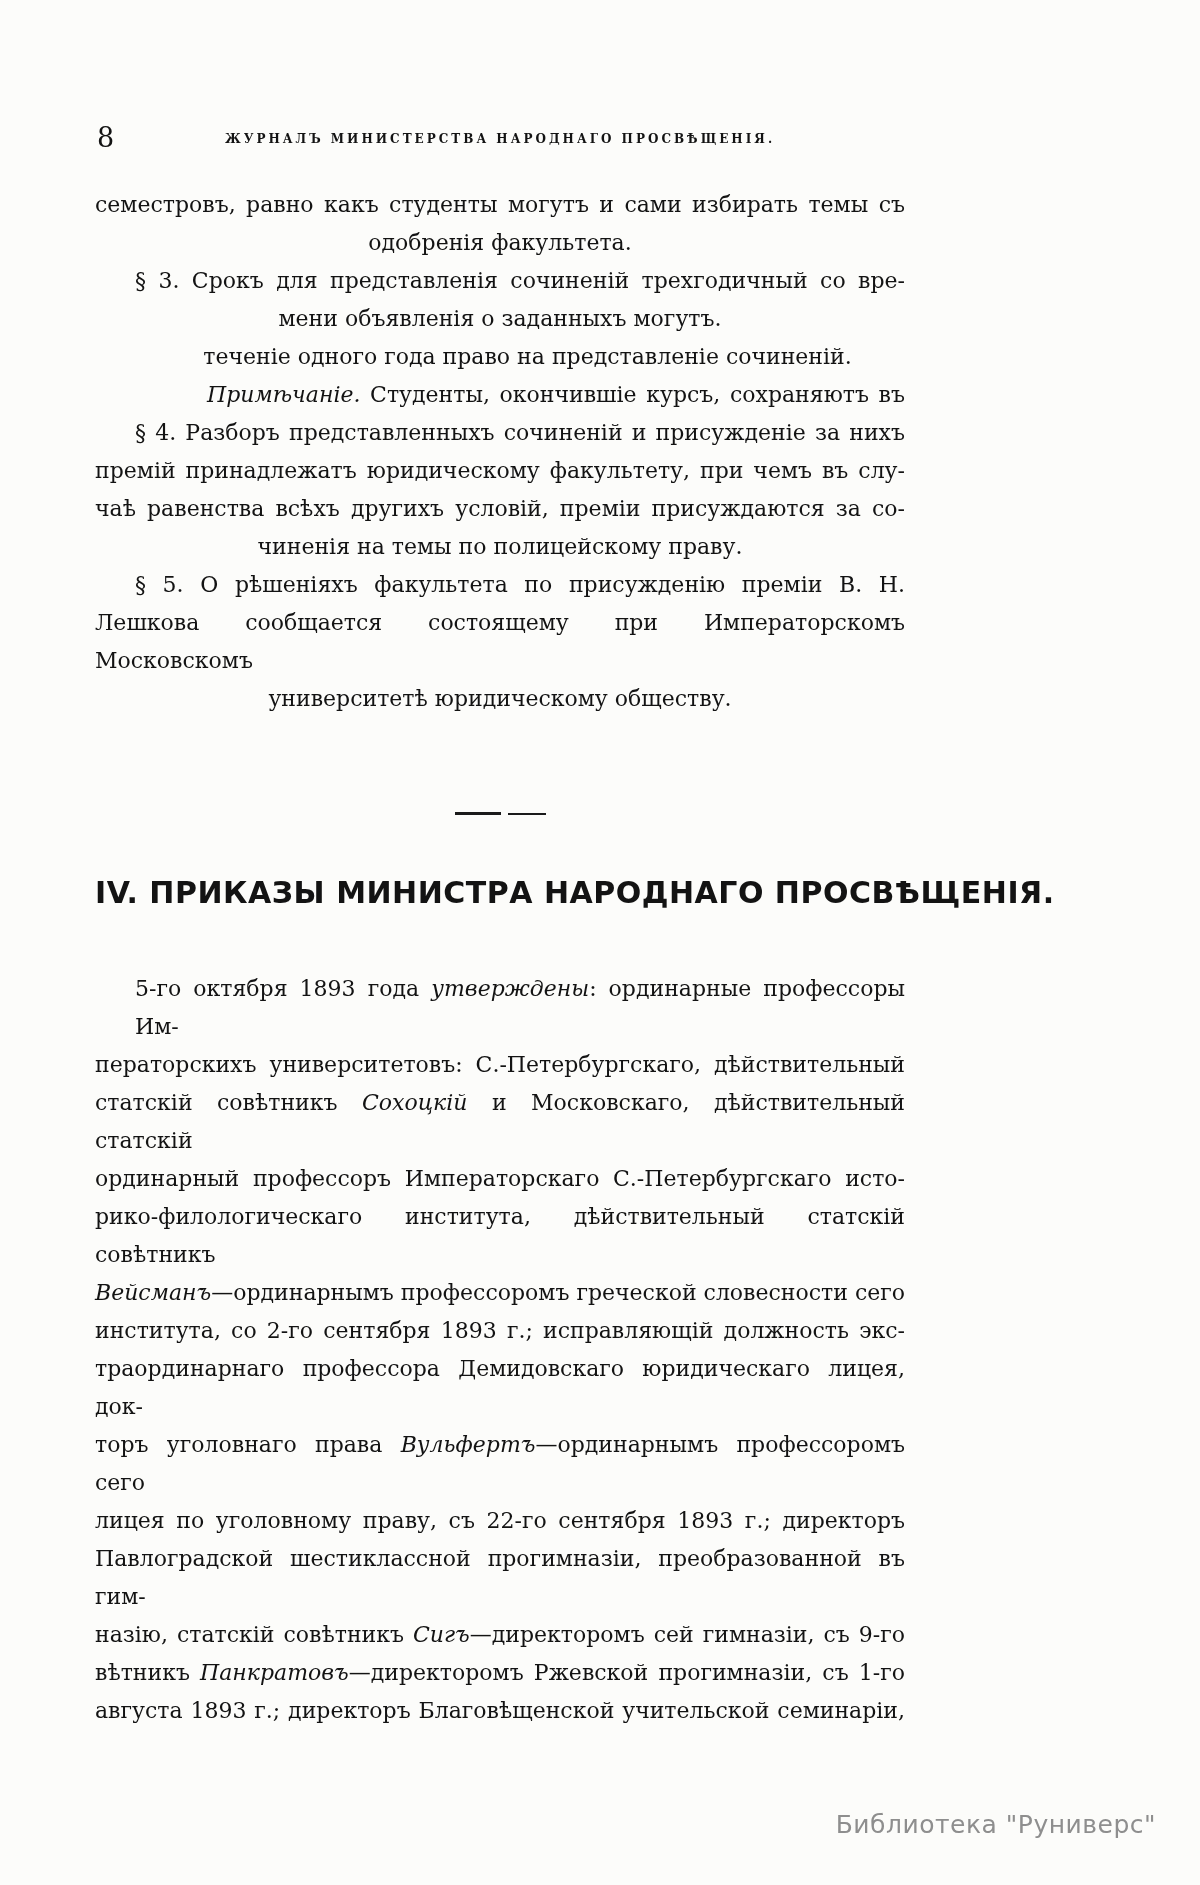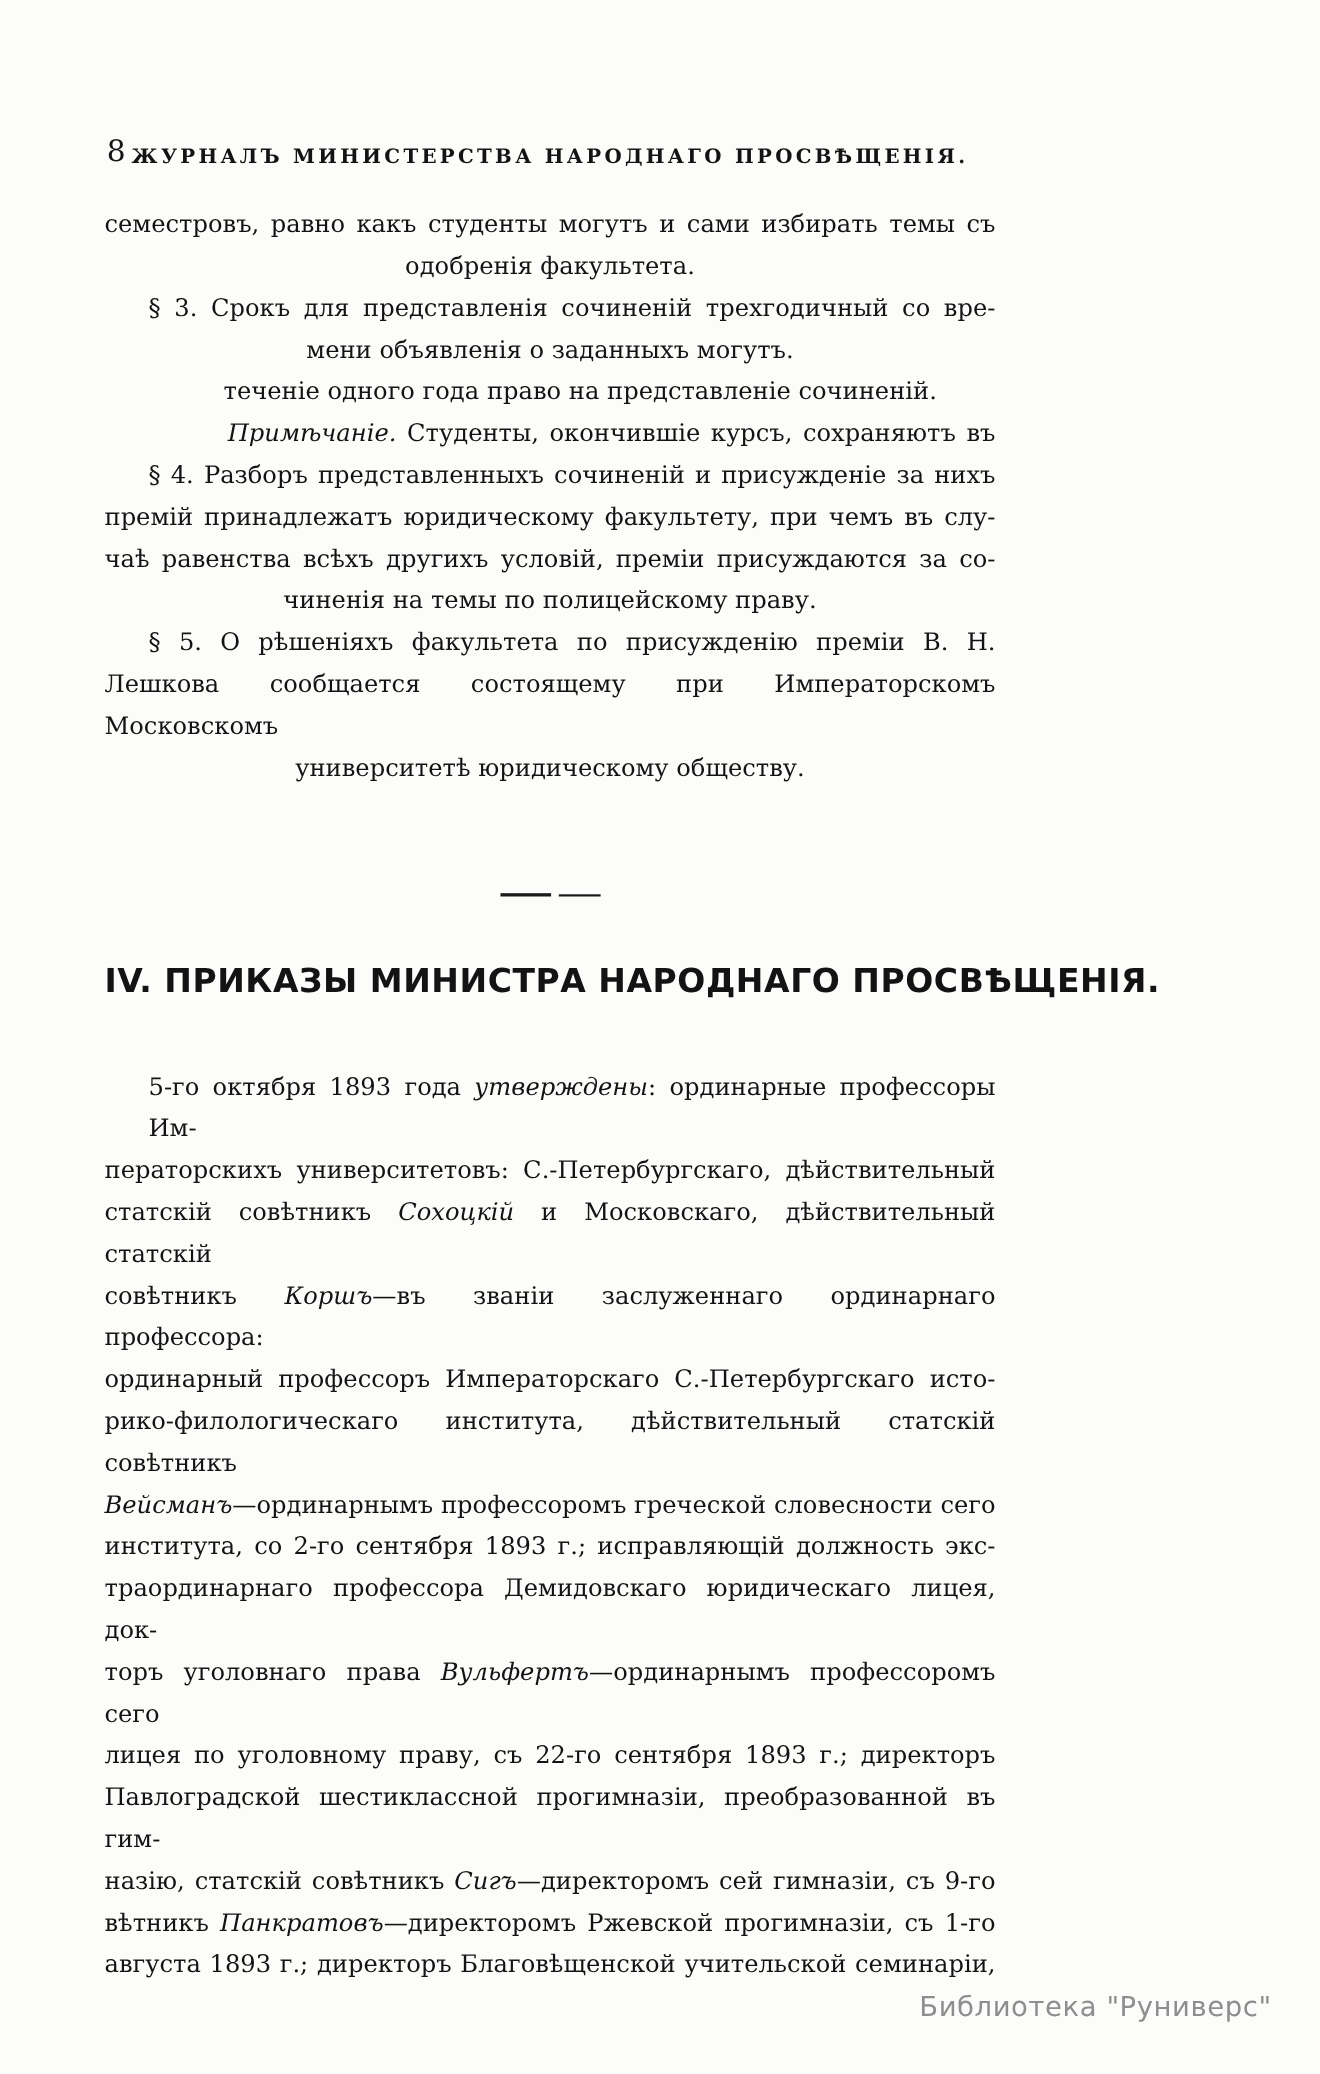--- a/index.html
+++ b/index.html
@@ -22,21 +22,21 @@
     height: 34px;
   }
   .page-number {
     position: absolute;
     left: 2px;
     top: 122px;
     font-size: 27px;
   }
   .running-title {
     text-align: center;
-    font-size: 18px;
+    font-size: 12px;
     font-weight: bold;
     letter-spacing: 3px;
     padding-top: 6px;
     white-space: nowrap;
   }
   .statute { margin-top: 26px; }
   .orders  { margin-top: 60px; }
   .line {
     font-size: 22px;
     line-height: 38px;
@@ -109,21 +109,20 @@
     <span class="bar b1"></span>
     <span class="bar b2"></span>
   </div>
 
   <div class="section-heading">IV. ПРИКАЗЫ МИНИСТРА НАРОДНАГО ПРОСВѢЩЕНІЯ.</div>
 
   <div class="orders">
       <div class="line just" style="padding-left: 40px; margin-top: 40px;"><span class="">5-го октября 1893 года </span><span class="it">утверждены</span><span class="">: ординарные профессоры Им-</span></div>
       <div class="line just"><span class="">ператорскихъ университетовъ: С.-Петербургскаго, дѣйствительный</span></div>
       <div class="line just"><span class="">статскій совѣтникъ </span><span class="it">Сохоцкій</span><span class=""> и Московскаго, дѣйствительный статскій</span></div>
-      <div class="line just"><span class="">совѣтникъ </span><span class="it">Коршъ</span><span class="">—въ званіи заслуженнаго ординарнаго профессора:</span></div>
       <div class="line just"><span class="">ординарный профессоръ Императорскаго С.-Петербургскаго исто-</span></div>
       <div class="line just"><span class="">рико-филологическаго института, дѣйствительный статскій совѣтникъ</span></div>
       <div class="line just"><span class="it">Вейсманъ</span><span class="">—ординарнымъ профессоромъ греческой словесности сего</span></div>
       <div class="line just"><span class="">института, со 2-го сентября 1893 г.; исправляющій должность экс-</span></div>
       <div class="line just"><span class="">траординарнаго профессора Демидовскаго юридическаго лицея, док-</span></div>
       <div class="line just"><span class="">торъ уголовнаго права </span><span class="it">Вульфертъ</span><span class="">—ординарнымъ профессоромъ сего</span></div>
       <div class="line just"><span class="">лицея по уголовному праву, съ 22-го сентября 1893 г.; директоръ</span></div>
       <div class="line just"><span class="">Павлоградской шестиклассной прогимназіи, преобразованной въ гим-</span></div>
       <div class="line just"><span class="">назію, статскій совѣтникъ </span><span class="it">Сигъ</span><span class="">—директоромъ сей гимназіи, съ 9-го</span></div>
       <div class="line just"><span class="">вѣтникъ </span><span class="it">Панкратовъ</span><span class="">—директоромъ Ржевской прогимназіи, съ 1-го</span></div>

